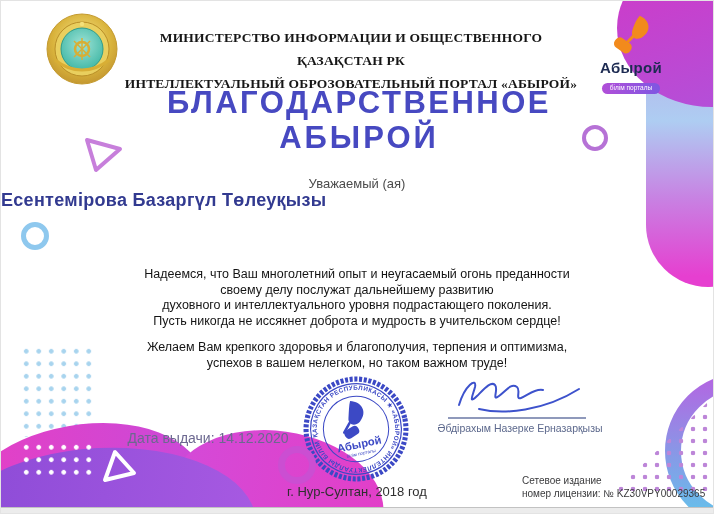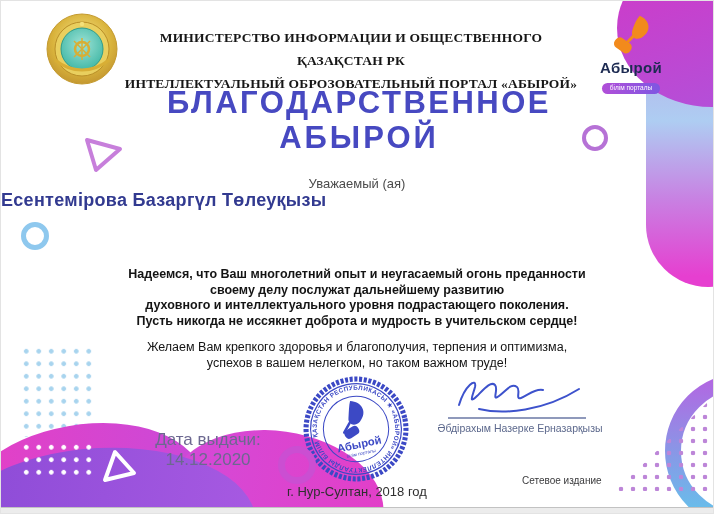--- a/index.html
+++ b/index.html
@@ -43,24 +43,24 @@
   .logo-pill{display:inline-block;margin-top:2px;background:linear-gradient(90deg,#b14fd8,#7e57e2);color:#fff;
     font-size:6.5px;padding:1.5px 8px;border-radius:7px;line-height:8px;}
   
   .title{position:absolute;left:2px;top:84px;width:100%;text-align:center;z-index:10;color:#4749c1;font-weight:800;}
   .title .t1{font-size:31px;letter-spacing:2.5px;line-height:36px;}
   .title .t2{font-size:31px;letter-spacing:3px;line-height:33px;}
   .salutation{position:absolute;left:0;top:175px;width:100%;text-align:center;font-size:13px;color:#4b4b4b;z-index:10;}
   .recipient-name{position:absolute;left:0;top:189px;width:100%;text-align:left;font-size:18px;font-weight:800;color:#323a90;letter-spacing:0.3px;z-index:10;}
   .para{position:absolute;left:0;width:100%;text-align:center;font-size:12.5px;color:#141414;z-index:10;}
   .para1{top:226px;line-height:16px;}
-  .para2{top:266px;line-height:15.5px;font-weight:bold;}
+  .para2{top:266px;line-height:15.5px;}
   .para3{top:338px;line-height:16px;text-align:center;}
   
-  .issue-date{position:absolute;left:122px;top:429px;width:170px;text-align:center;font-size:17px;color:#6c6890;z-index:10;}
+  .issue-date{position:absolute;left:122px;top:429px;width:170px;text-align:center;font-size:14px;color:#6c6890;z-index:10;}
   .stamp{position:absolute;left:302px;top:375px;width:106px;height:106px;z-index:8;transform:rotate(-12deg);}
   .signature-svg{position:absolute;left:448px;top:372px;width:140px;height:44px;z-index:10;}
   .sig-line{position:absolute;left:447px;top:416px;width:138px;border-top:2px solid #8f99bb;z-index:10;}
   .editor{position:absolute;left:413px;top:421px;width:212px;text-align:center;font-size:10.5px;color:#5c688c;line-height:12.5px;z-index:10;}
   .city{position:absolute;left:0;top:483px;width:100%;text-align:center;font-size:13px;color:#2f2f2f;z-index:10;}
   .license{position:absolute;left:521px;top:473px;font-size:10px;color:#3a3a3c;line-height:13px;z-index:11;text-align:left;}
 </style>
 </head>
 <body>
 
@@ -168,15 +168,16 @@
     <path d="M30,36 C55,42 95,38 130,16" fill="none" stroke="#3d52cc" stroke-width="2" stroke-linecap="round"></path>
   </svg>
   <div class="sig-line"></div>
   <div class="editor">
     <div>Әбдірахым Назерке Ерназарқызы</div>
   </div>
 
   <div class="city">г. Нур-Султан, 2018 год</div>
   <div class="license">
     <div>Сетевое издание</div>
+    <div>номер лицензии: № KZ30VPY00029365</div>
   </div>
 
 </div>
 
 </body></html>

